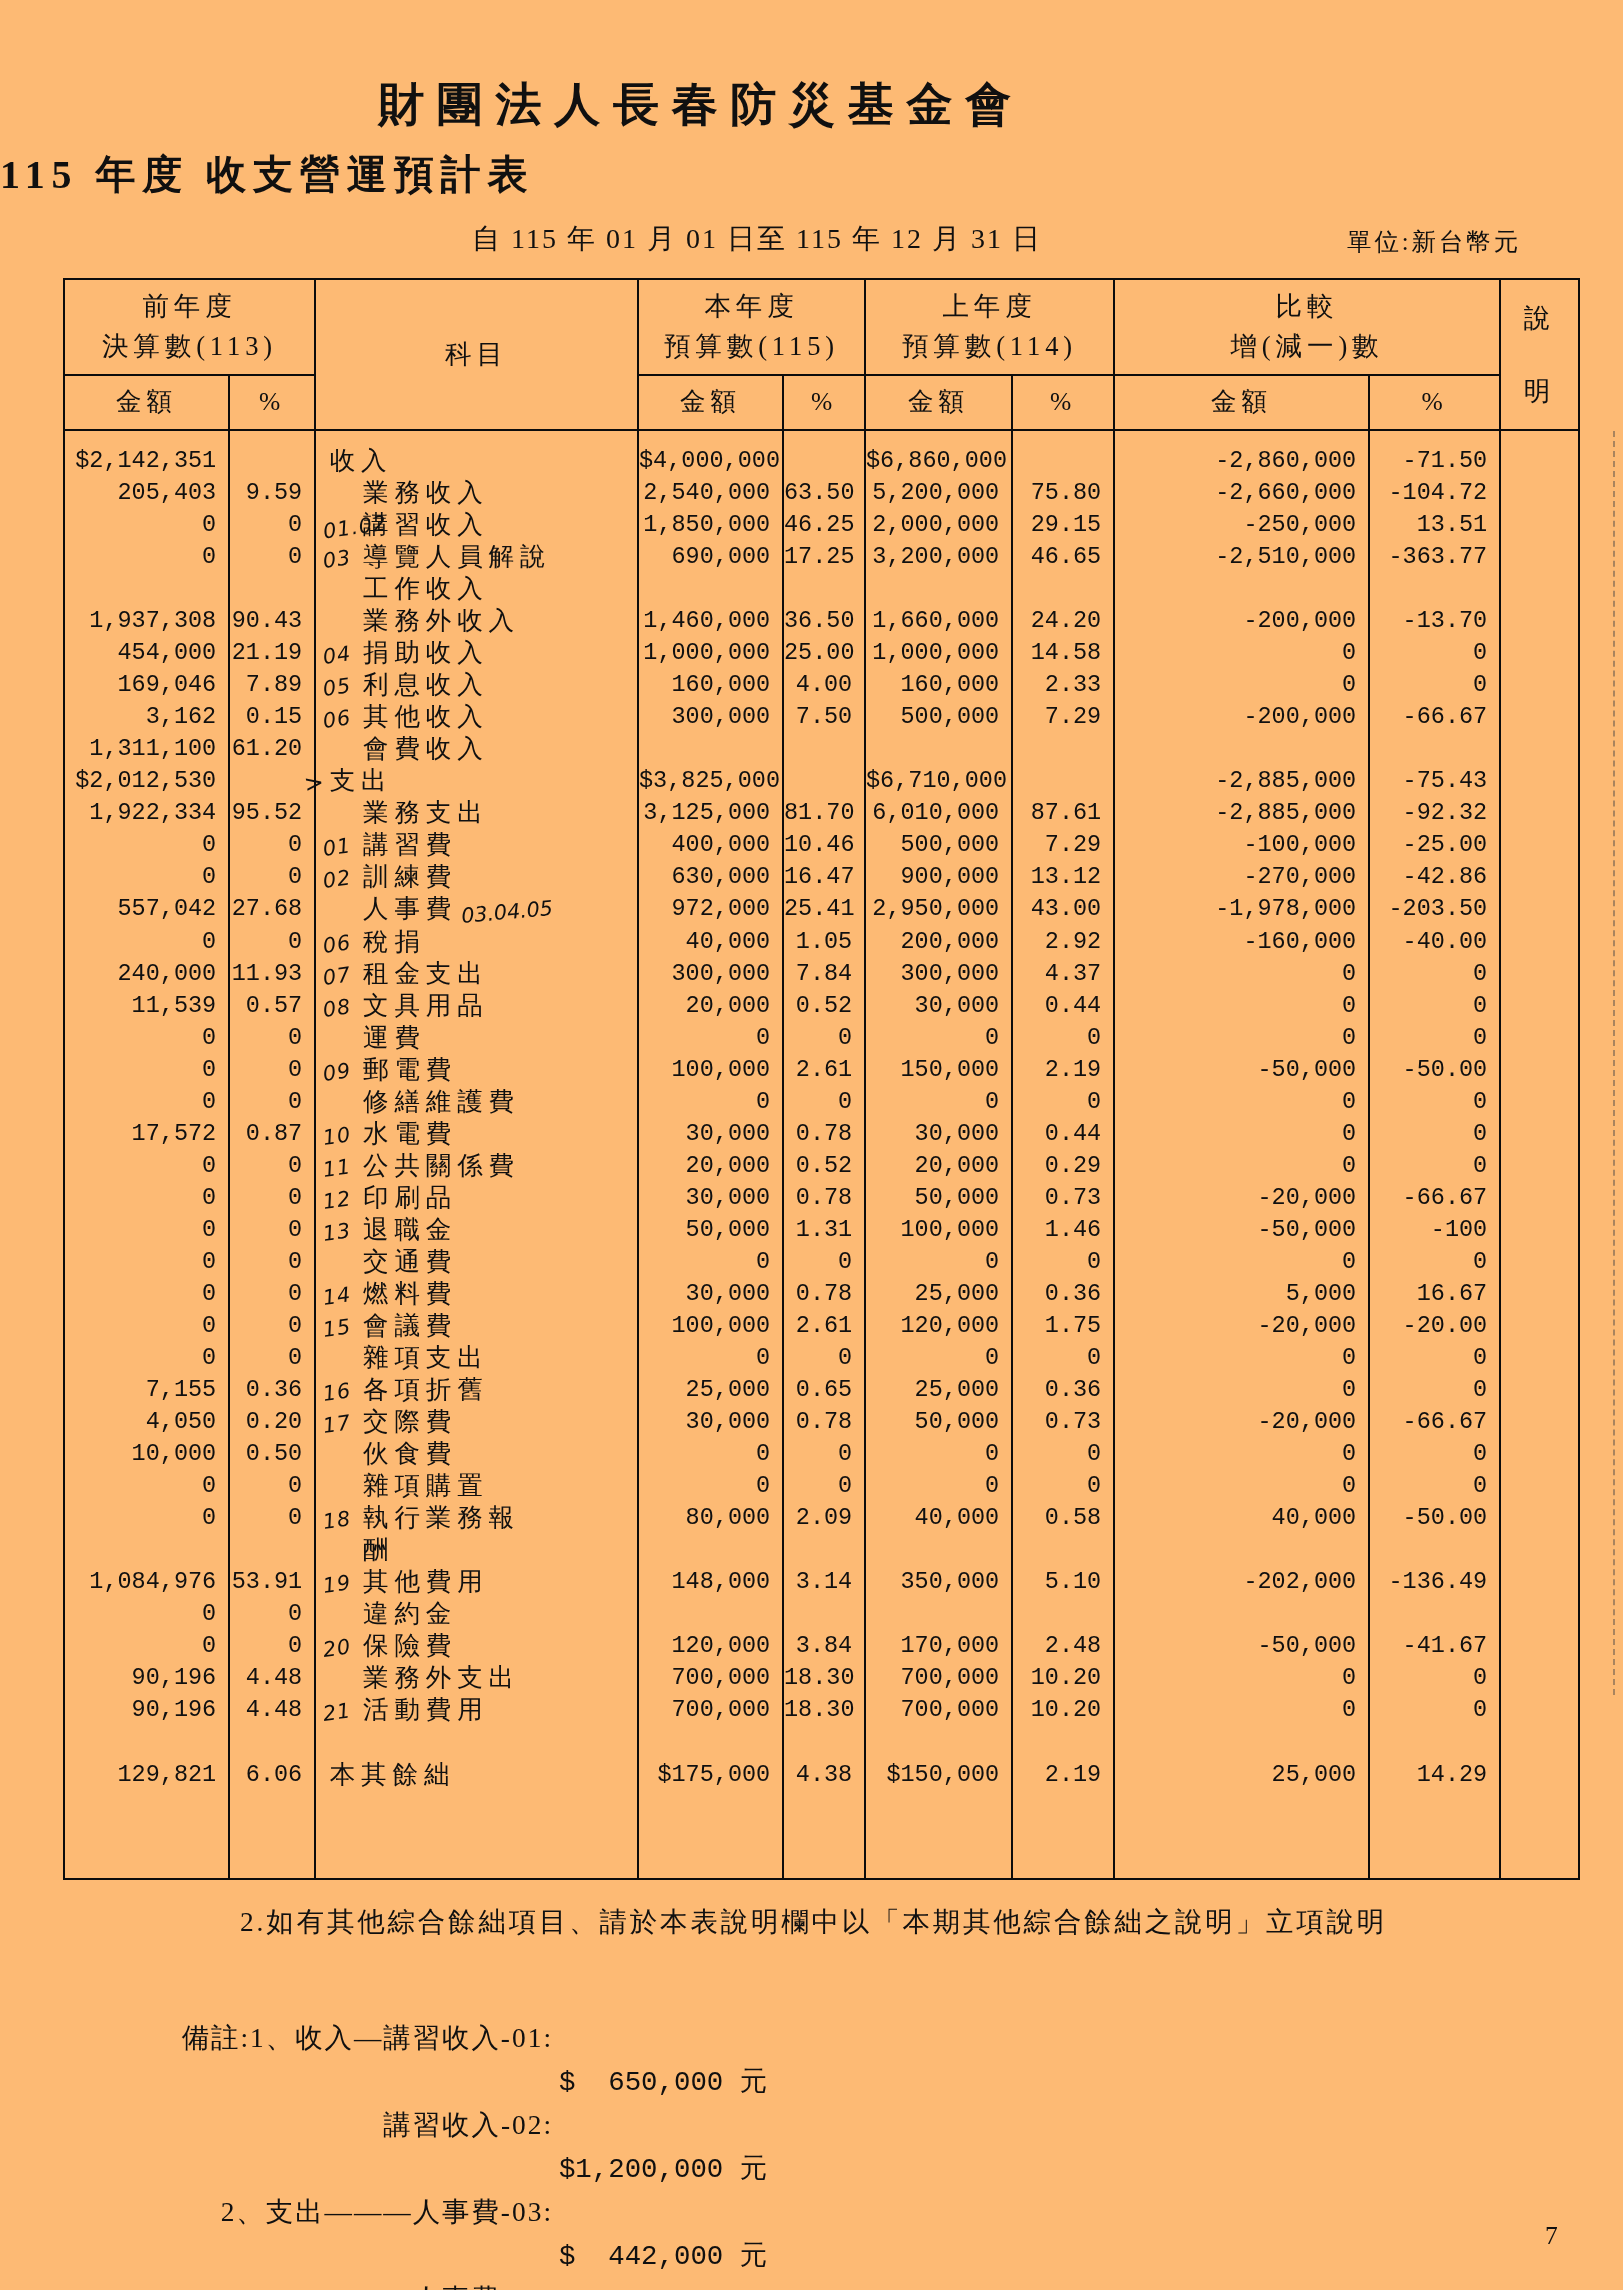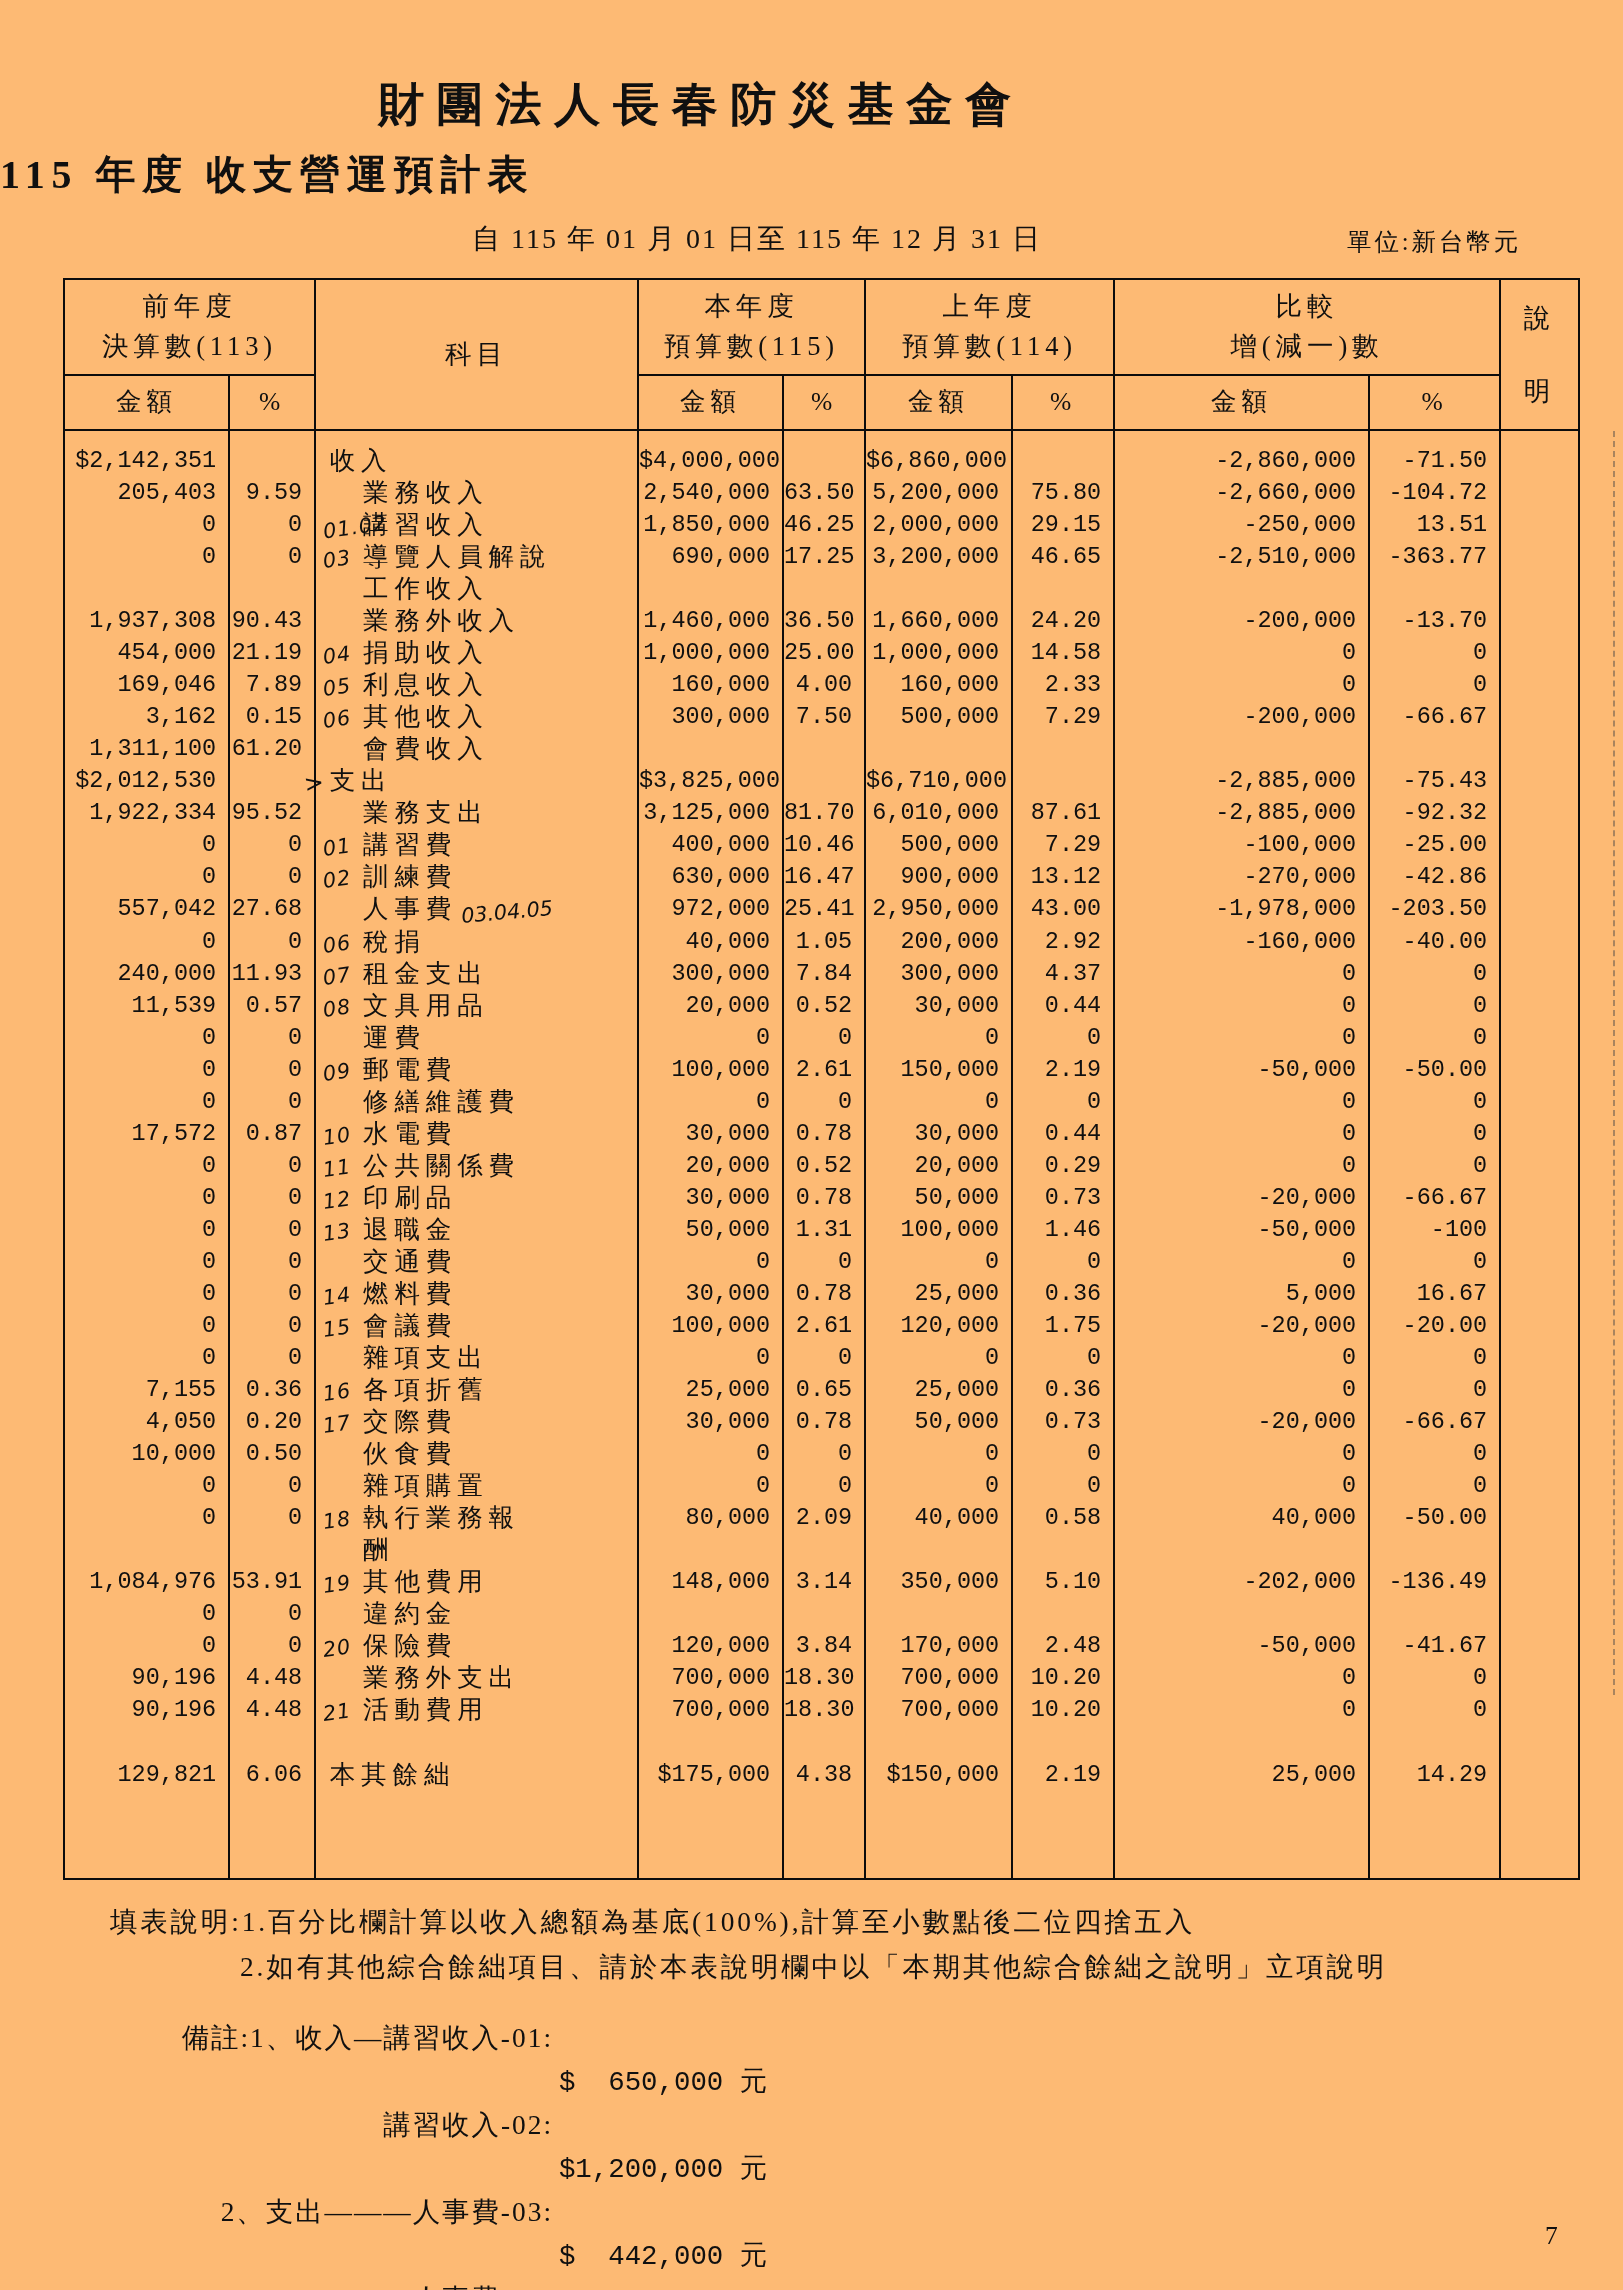--- a/index.html
+++ b/index.html
@@ -594,24 +594,20 @@
           <td class="amt"></td>
           <td class="pct"></td>
           <td class="note"></td>
         </tr>
       </tbody>
   </table>
 
   <div class="artifact"></div>
 
   <div class="fill-note">
-    <div class="fill-line">
-      <span>填表說明:</span>
-        <span>1.百分比欄計算以收入總額為基底(100%),計算至小數點後二位四捨五入</span>
-    </div>
     <div class="fill-line indent2">
       <span>2.如有其他綜合餘絀項目、請於本表說明欄中以「本期其他綜合餘絀之說明」立項說明</span>
     </div>
   </div>
 
   <div class="remarks" id="remarks">
       <div class="remark-line">
         <span class="remark-label">備註:1、收入—講習收入-01:</span>
         <span class="remark-amt">$  650,000 元</span>
       </div>

